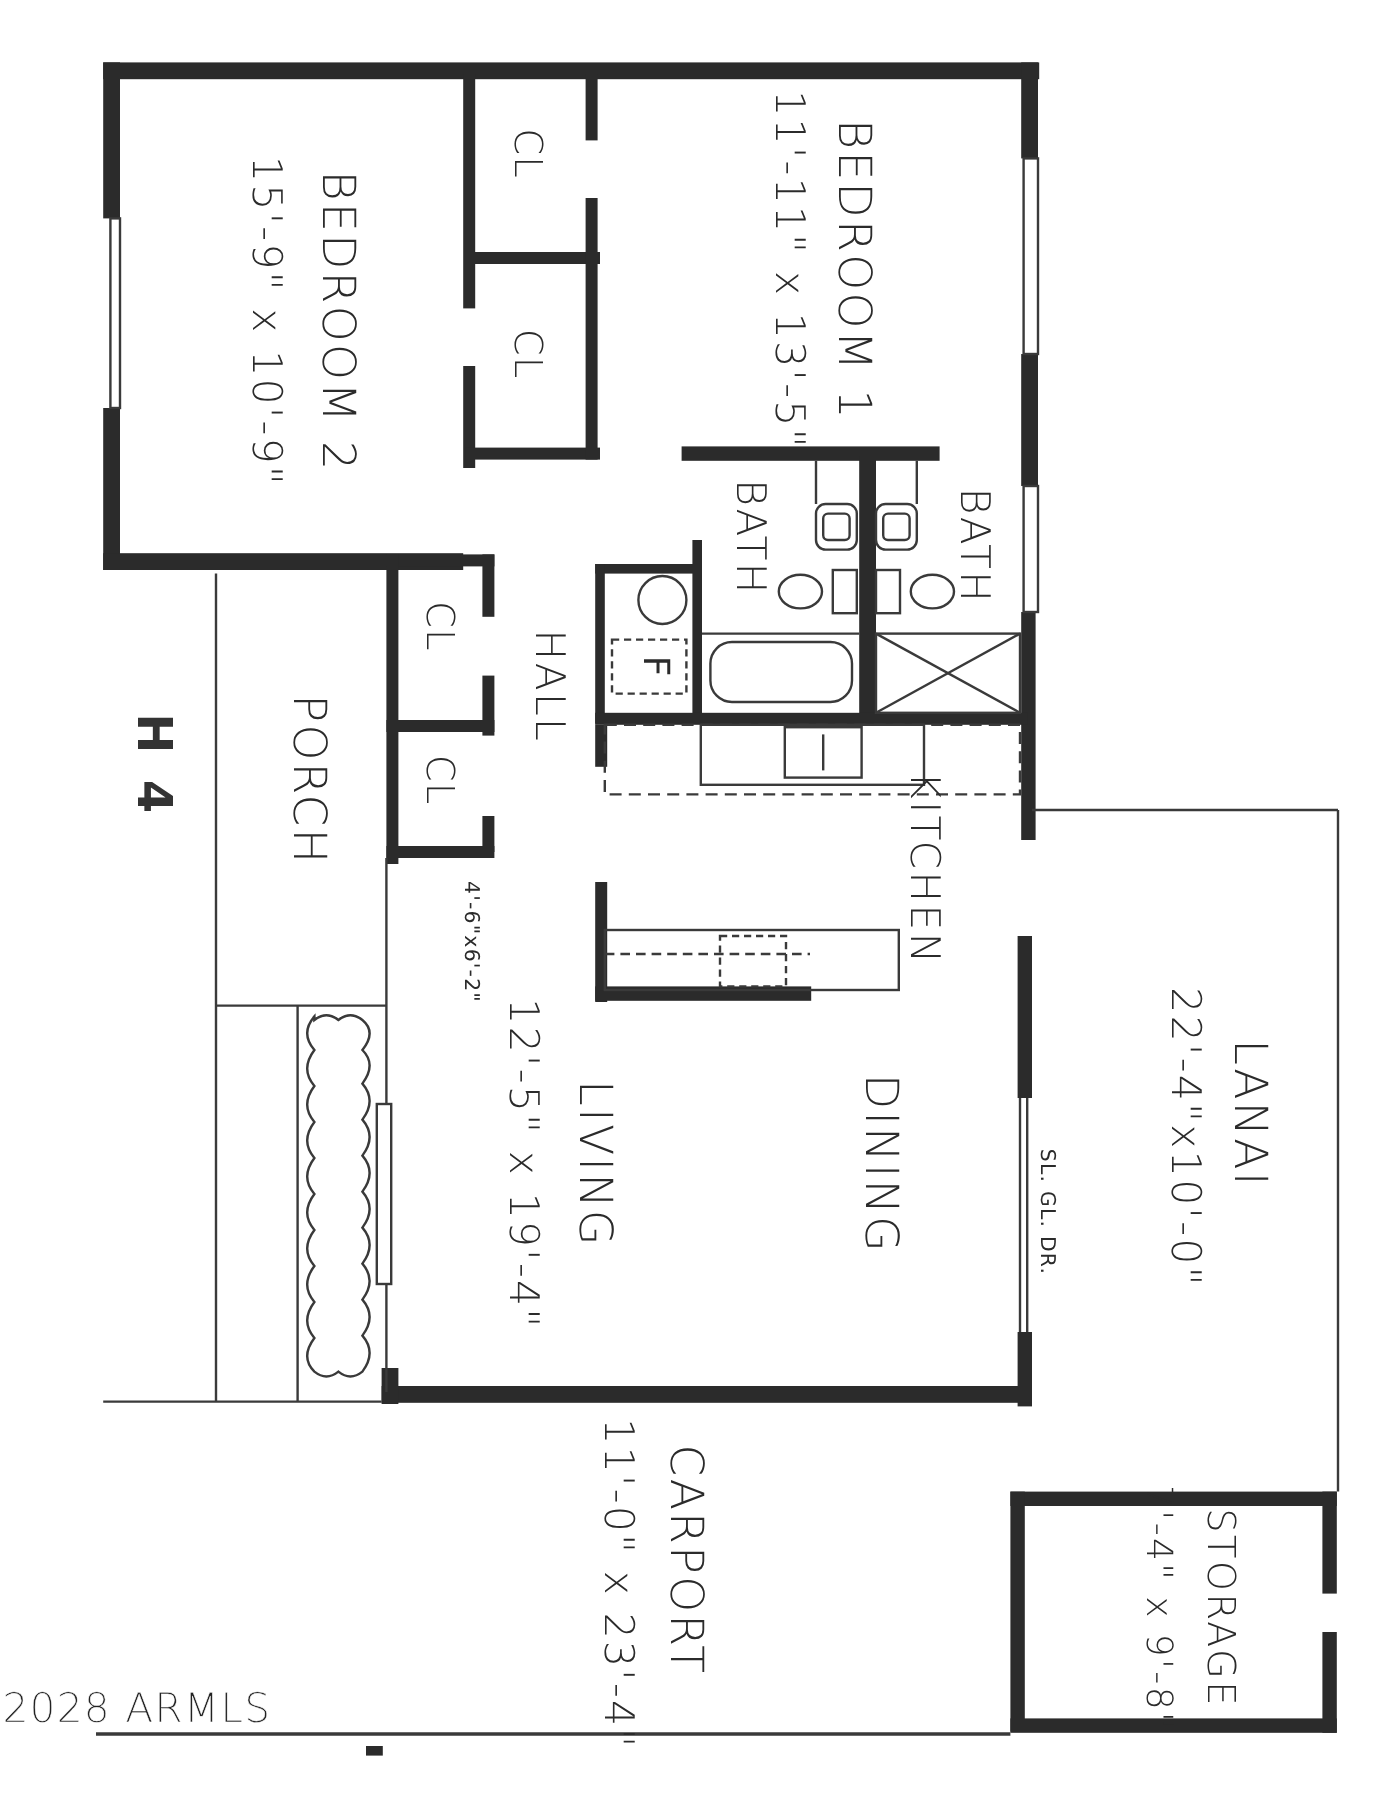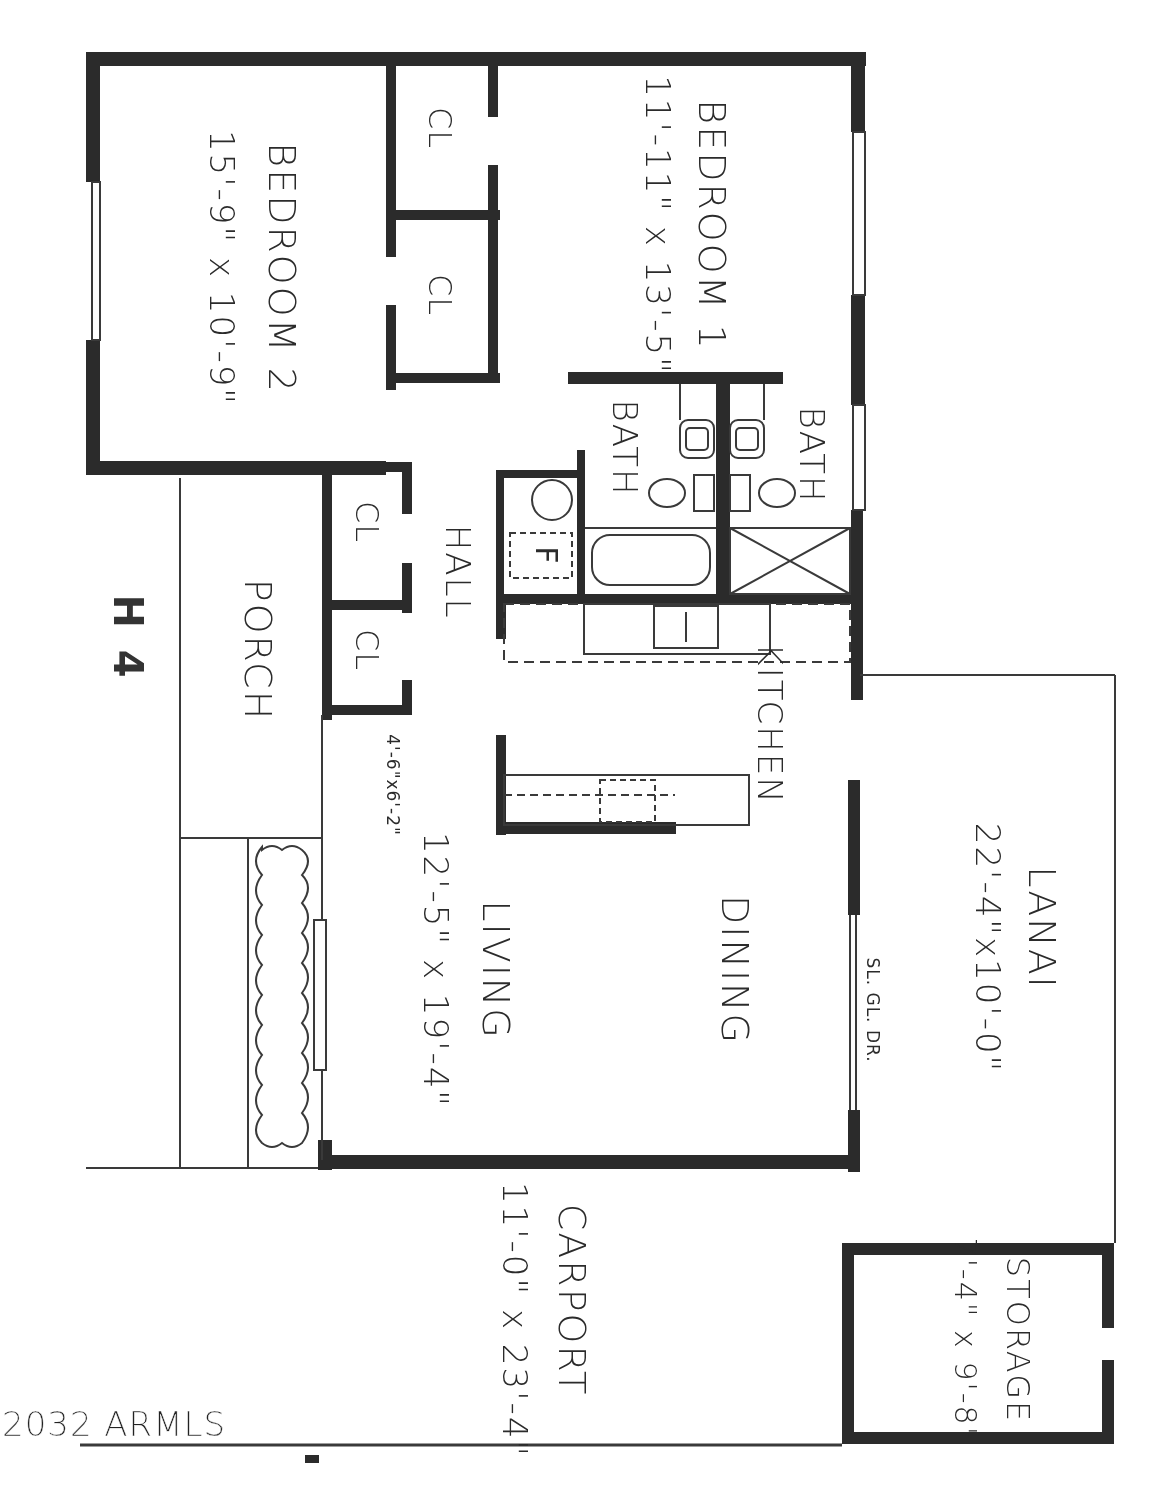--- a/index.html
+++ b/index.html
@@ -157,13 +157,13 @@
 <div class="lbl small" style="left:872px; top:1010px;">SL. GL. DR.</div>
 <div class="lbl room-name" style="left:1042px; top:928px;">LANAI</div>
 <div class="lbl room-dim" style="left:988px; top:948px;">22'-4"x10'-0"</div>
 
 <div class="lbl room-name" style="left:572px; top:1300px;">CARPORT</div>
 <div class="lbl room-dim" style="left:515px; top:1320px;">11'-0" x 23'-4"</div>
 
 <div class="lbl room-name" style="font-size:32px;left:1018px; top:1340px;">STORAGE</div>
 <div class="lbl room-dim" style="font-size:30px;left:965px; top:1340px;">7'-4" x 9'-8"</div>
 
-<div class="watermark">2032 ARMLS</div>
+<div class="watermark">2028 ARMLS</div>
 
 </body></html>

